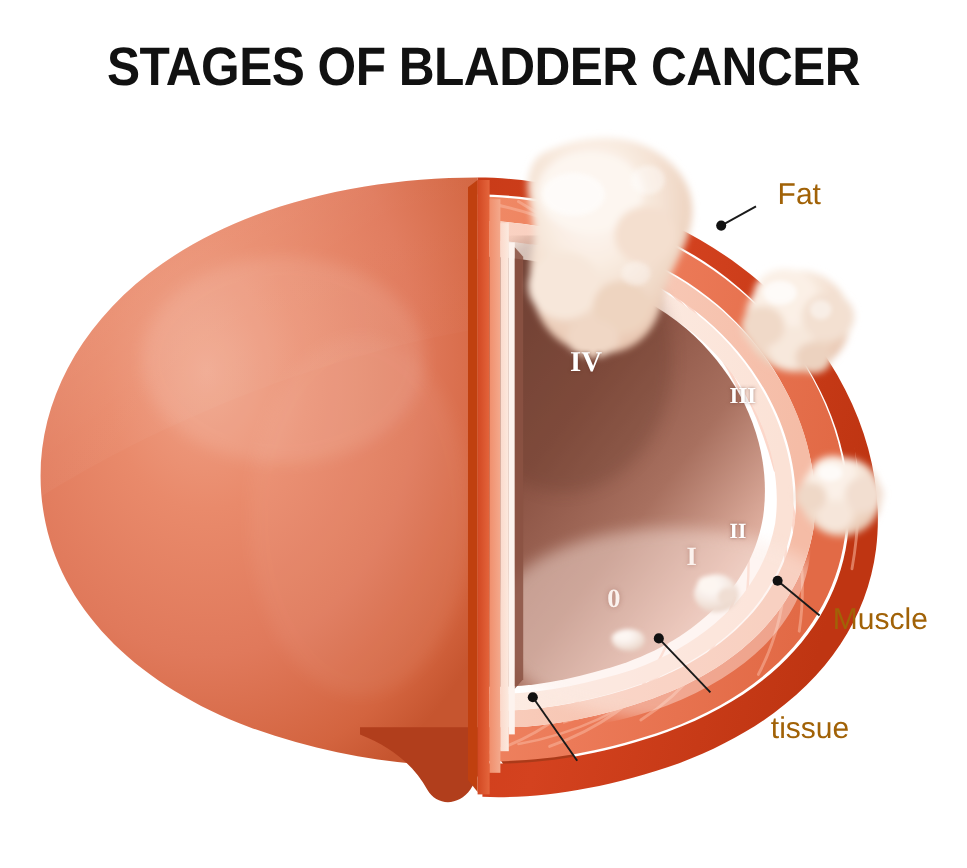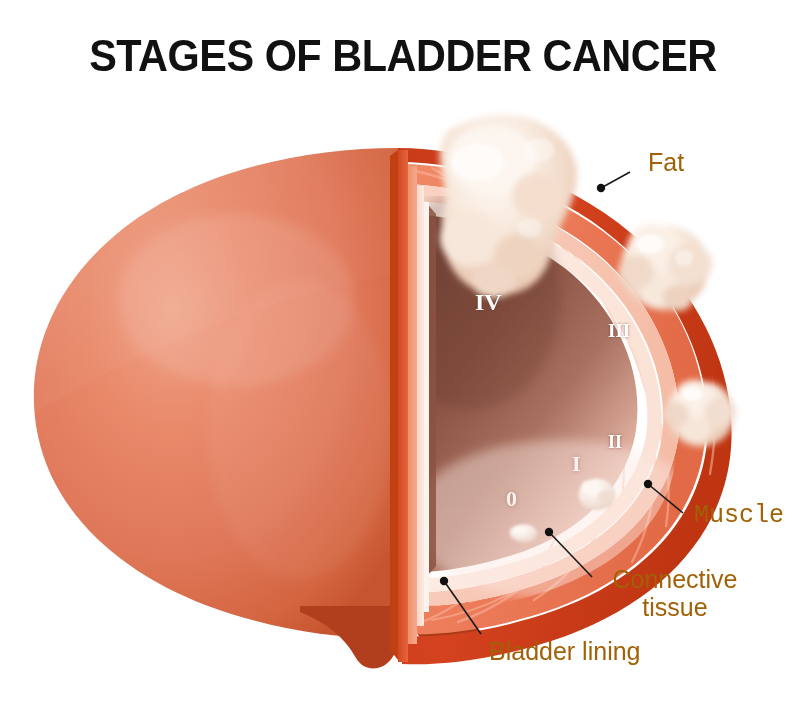--- a/index.html
+++ b/index.html
@@ -386,28 +386,27 @@
     <g id="leader-dots" fill="#111111">
         <circle cx="601" cy="188" r="4.2"></circle>
         <circle cx="648" cy="484" r="4.2"></circle>
         <circle cx="549" cy="532" r="4.2"></circle>
         <circle cx="444" cy="581" r="4.2"></circle>
       </g>
   </svg>
 
   <div class="callout-text" id="label-fat" style="left: 648px; top: 148px;">Fat</div>
 
-  <div class="callout-text" id="label-muscle" style="left: 694px; top: 502px; font-family: Liberation Mono, monospace;">Muscle</div>
+  <div class="callout-text" id="label-muscle" style="left: 694px; top: 502px;">Muscle</div>
 
   <div class="callout-text two-line" id="label-connective" style="left: 600px; top: 565px; width: 150px;">
-    <span>Connective</span><br>
+    <br>
     <span>tissue</span>
   </div>
 
-  <div class="callout-text" id="label-lining" style="left: 489px; top: 637px;">Bladder lining</div>
 
   <div class="stage-label dim" id="stage-0" style="left: 506px; top: 486px; font-size: 22px;">0</div>
   <div class="stage-label dim" id="stage-1" style="left: 572px; top: 451px; font-size: 22px;">I</div>
   <div class="stage-label" id="stage-2" style="left: 608px; top: 384px; font-size: 18px; margin-top: 48px;">II</div>
   <div class="stage-label" id="stage-3" style="left: 608px; top: 320px; font-size: 19px;">III</div>
   <div class="stage-label" id="stage-4" style="left: 475px; top: 289px; font-size: 24px;">IV</div>
 
 </div>
 
 </body></html>

